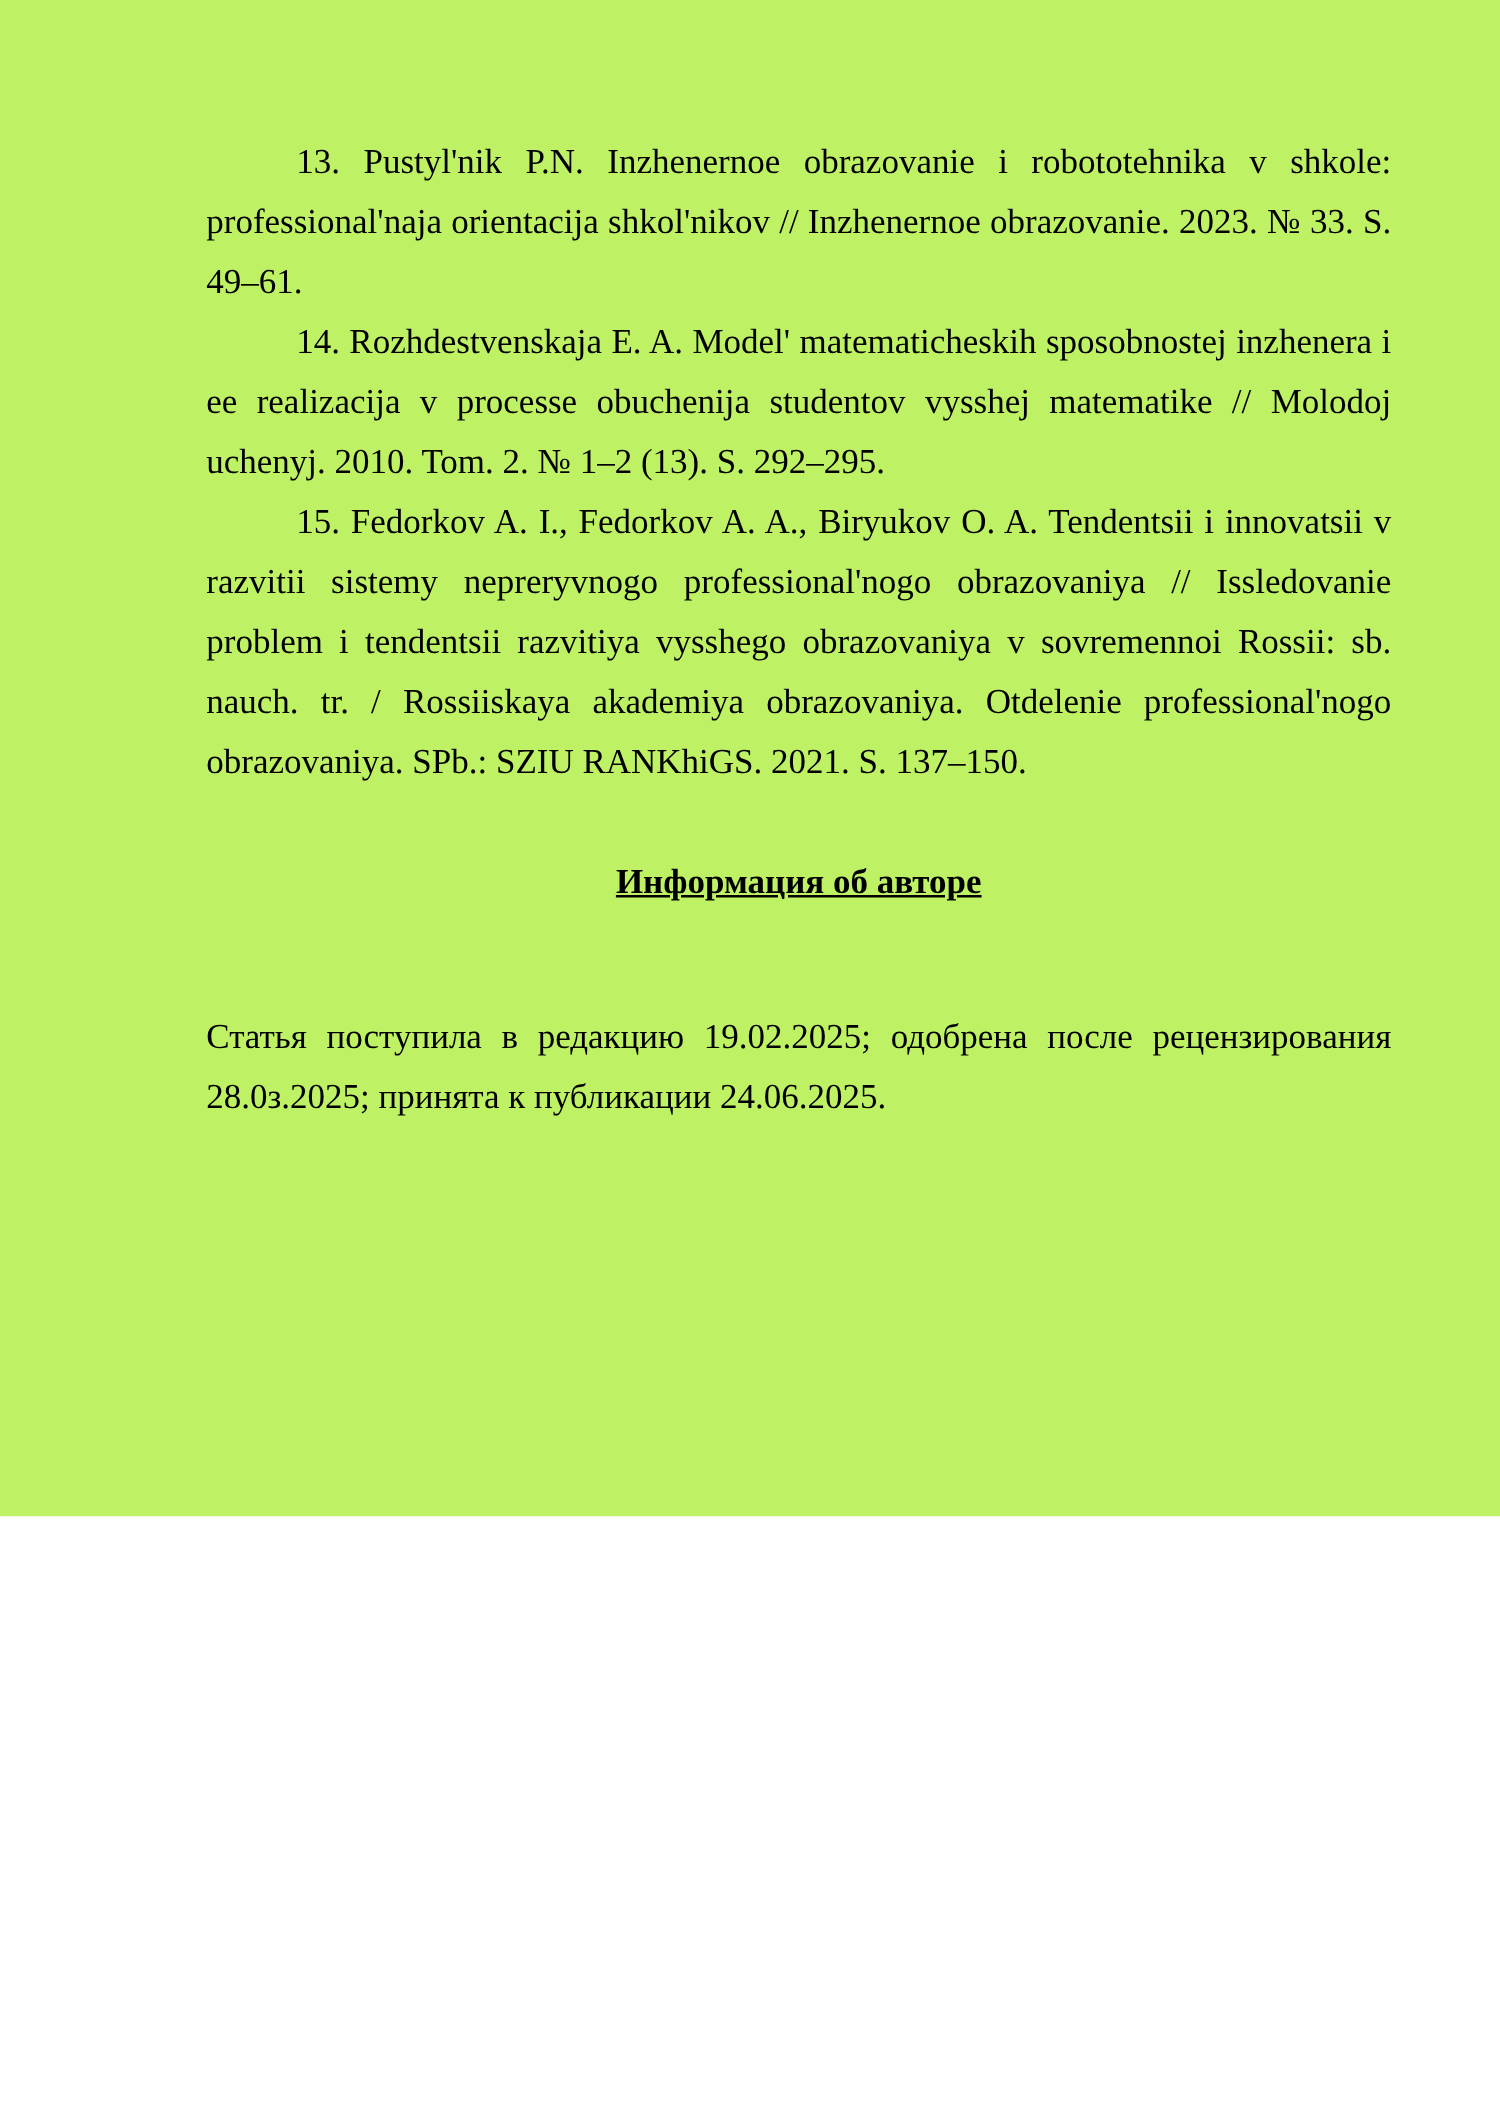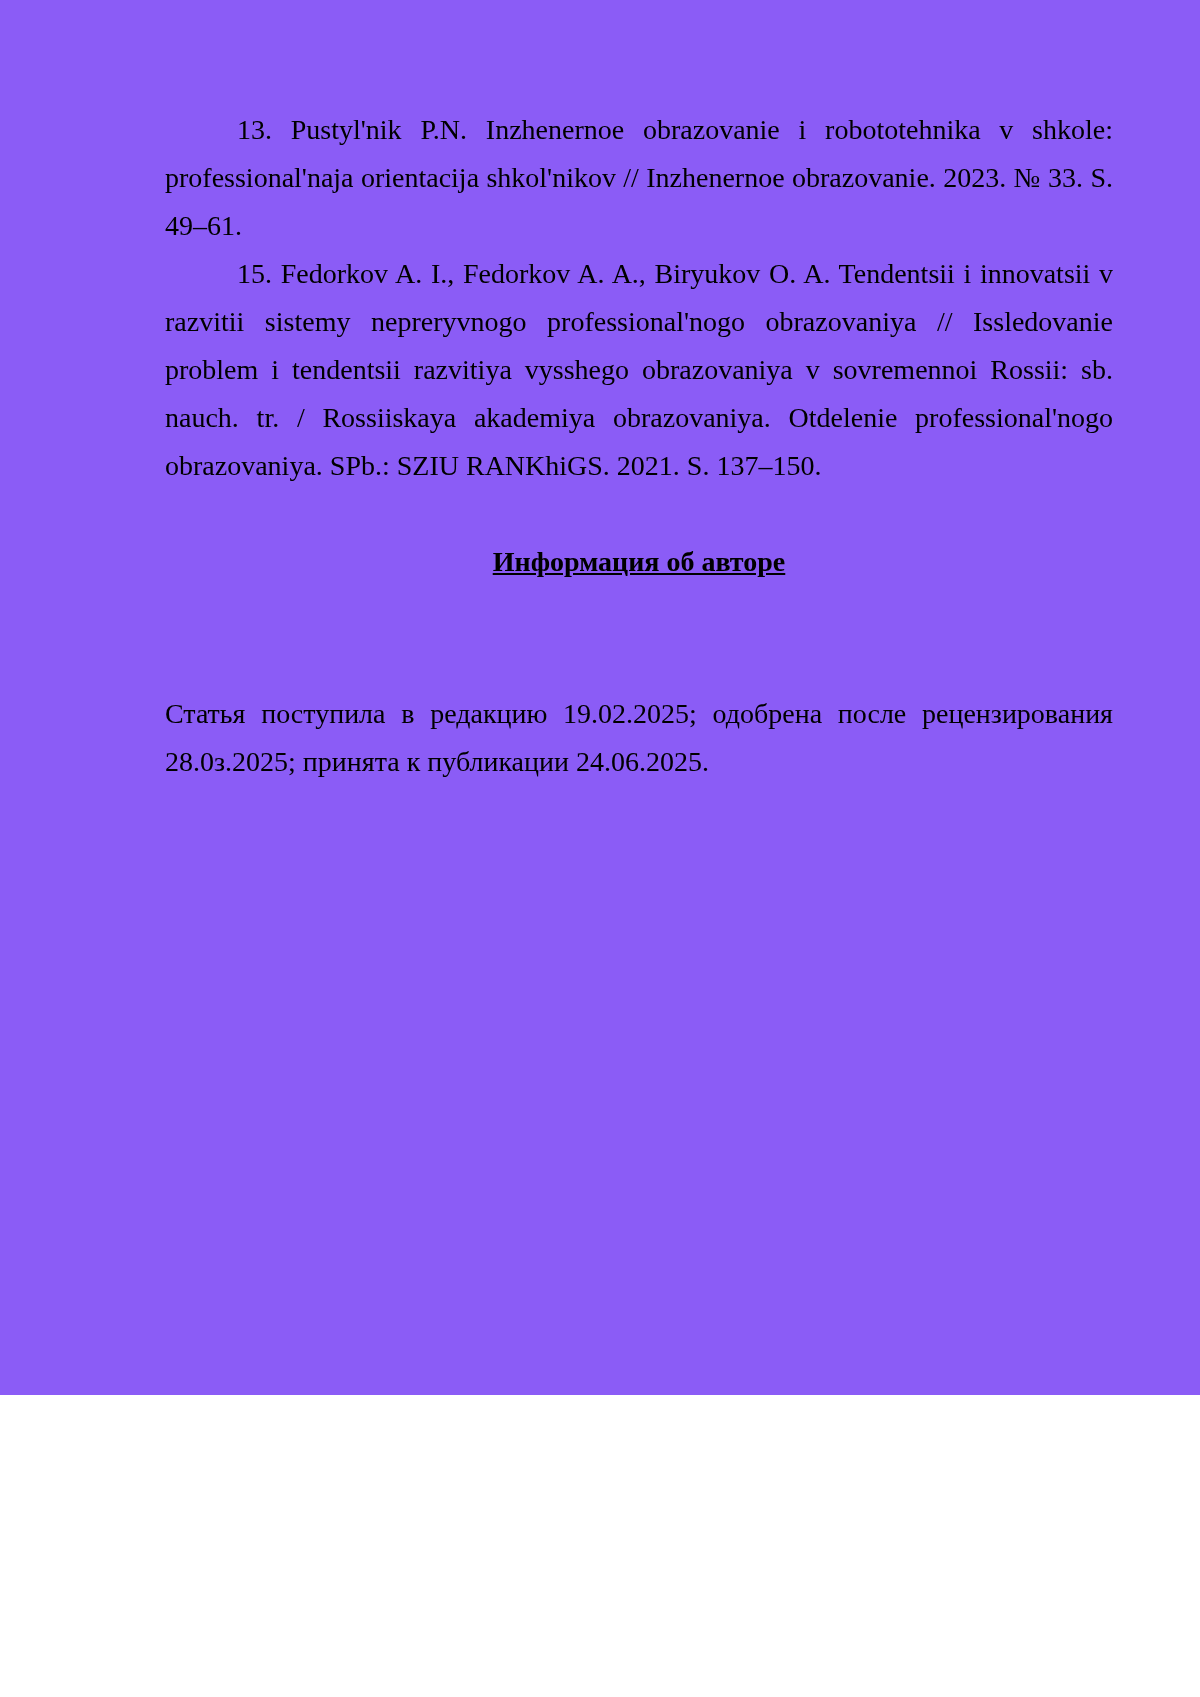--- a/index.html
+++ b/index.html
@@ -9,22 +9,22 @@
   }
   body {
     width: 1200px;
     height: 1697px;
     font-family: "Liberation Serif", "DejaVu Serif", serif;
     color: #000000;
     position: relative;
   }
   .page {
     width: 1200px;
-    height: 1395px;
-    background: #8b5cf6;
+    height: 1213px;
+    background: #bef264;
     box-sizing: border-box;
   }
   .content {
     box-sizing: border-box;
     padding: 106px 87px 0 165px; 
     font-size: 28px;
     line-height: 48px;
   }
   p {
     margin: 0;
@@ -43,34 +43,35 @@
     font-size: 28px;
     line-height: 48px;
     font-weight: bold;
     text-align: center;
     text-decoration: underline;
   }
   .blank-line {
     height: 48px;
   }
   .submission-ru {
-    margin-top: 104px;
+    margin-top: 76px;
   }
   .submission-en {
     margin-top: 28px;
   }
 </style>
 </head>
 <body>
 
 <div class="page">
   <div class="content">
 
     <p class="ref">13. Pustyl'nik P.N. Inzhenernoe obrazovanie i robototehnika v shkole: professional'naja orientacija shkol'nikov // Inzhenernoe obrazovanie. 2023. № 33. S. 49–61.</p>
 
+    <p class="ref">14. Rozhdestvenskaja E. A. Model' matematicheskih sposobnostej inzhenera i ee realizacija v processe obuchenija studentov vysshej matematike // Molodoj uchenyj. 2010. Tom. 2. № 1–2 (13). S. 292–295.</p>
 
     <p class="ref">15. Fedorkov A. I., Fedorkov A. A., Biryukov O. A. Tendentsii i innovatsii v razvitii sistemy nepreryvnogo professional'nogo obrazovaniya // Issledovanie problem i tendentsii razvitiya vysshego obrazovaniya v sovremennoi Rossii: sb. nauch. tr. / Rossiiskaya akademiya obrazovaniya. Otdelenie professional'nogo obrazovaniya. SPb.: SZIU RANKhiGS. 2021. S. 137–150.</p>
 
     <div class="blank-line"></div>
 
     <p class="heading">Информация об авторе</p>
 
 
 
 

